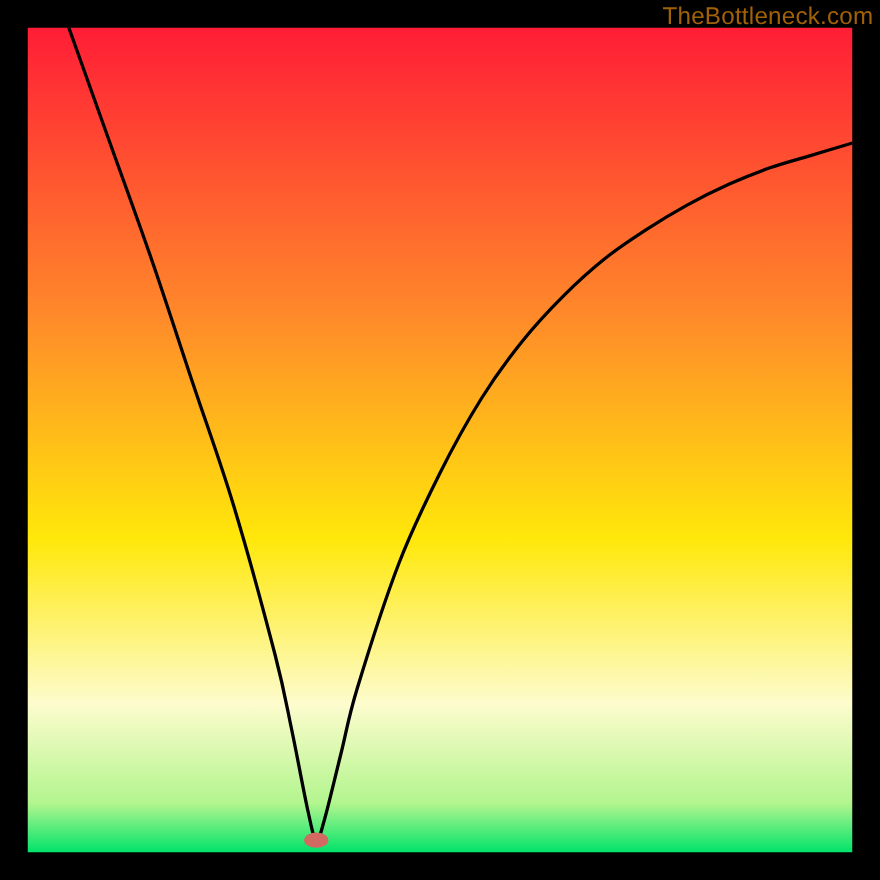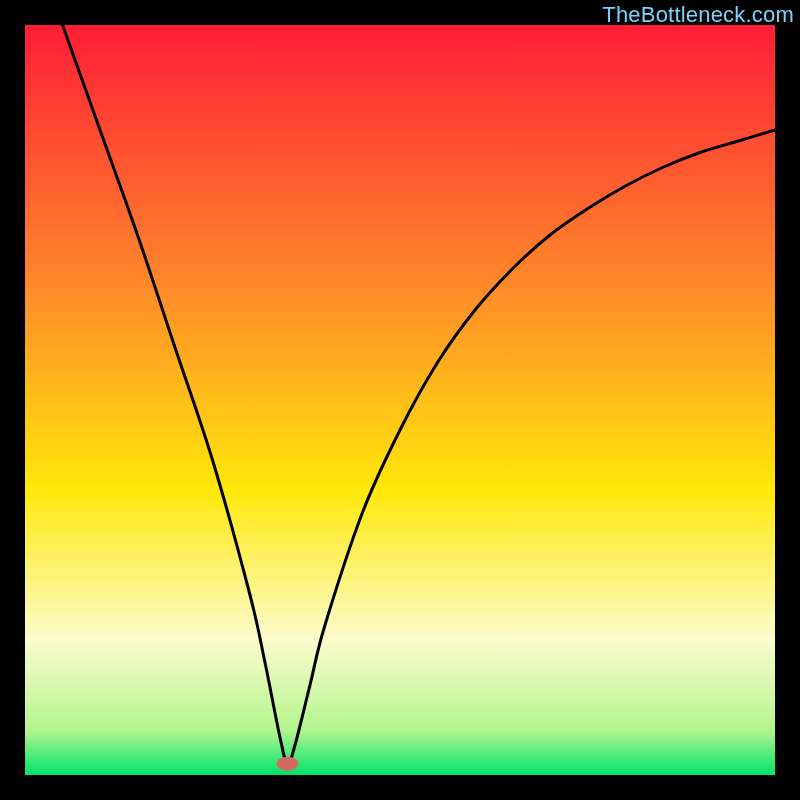--- a/index.html
+++ b/index.html
@@ -21,21 +21,21 @@
     position: absolute;
     left: 25px;
     top: 25px;
     width: 750px;
     height: 750px;
   }
   .watermark {
     position: absolute;
     top: 2px;
     right: 6px;
-    color: #7dd3fc;
+    color: #a16207;
     font-size: 22px;
     font-weight: 500;
     letter-spacing: 0.2px;
     font-family: Arial, sans-serif;
   }
   svg { display: block; }
 </style>
 </head>
 <body>
 

